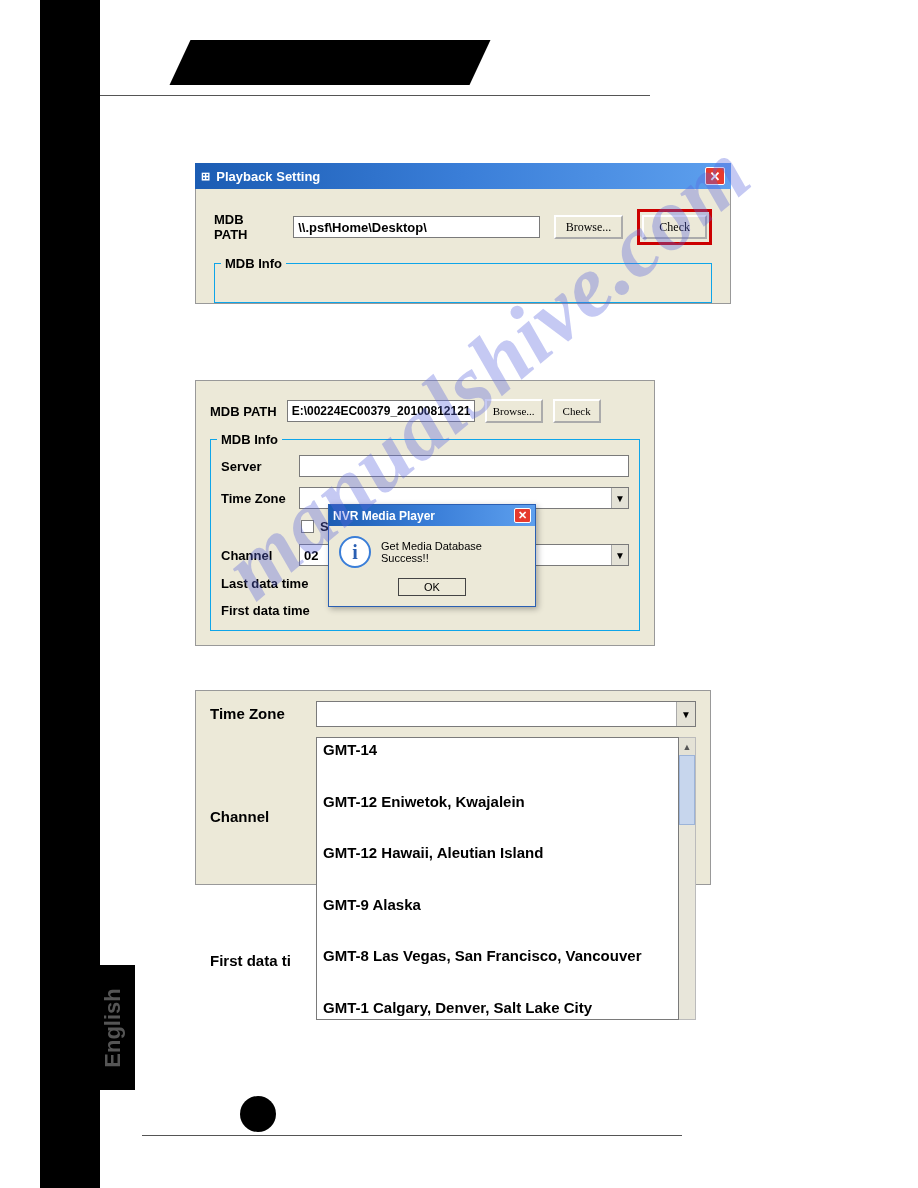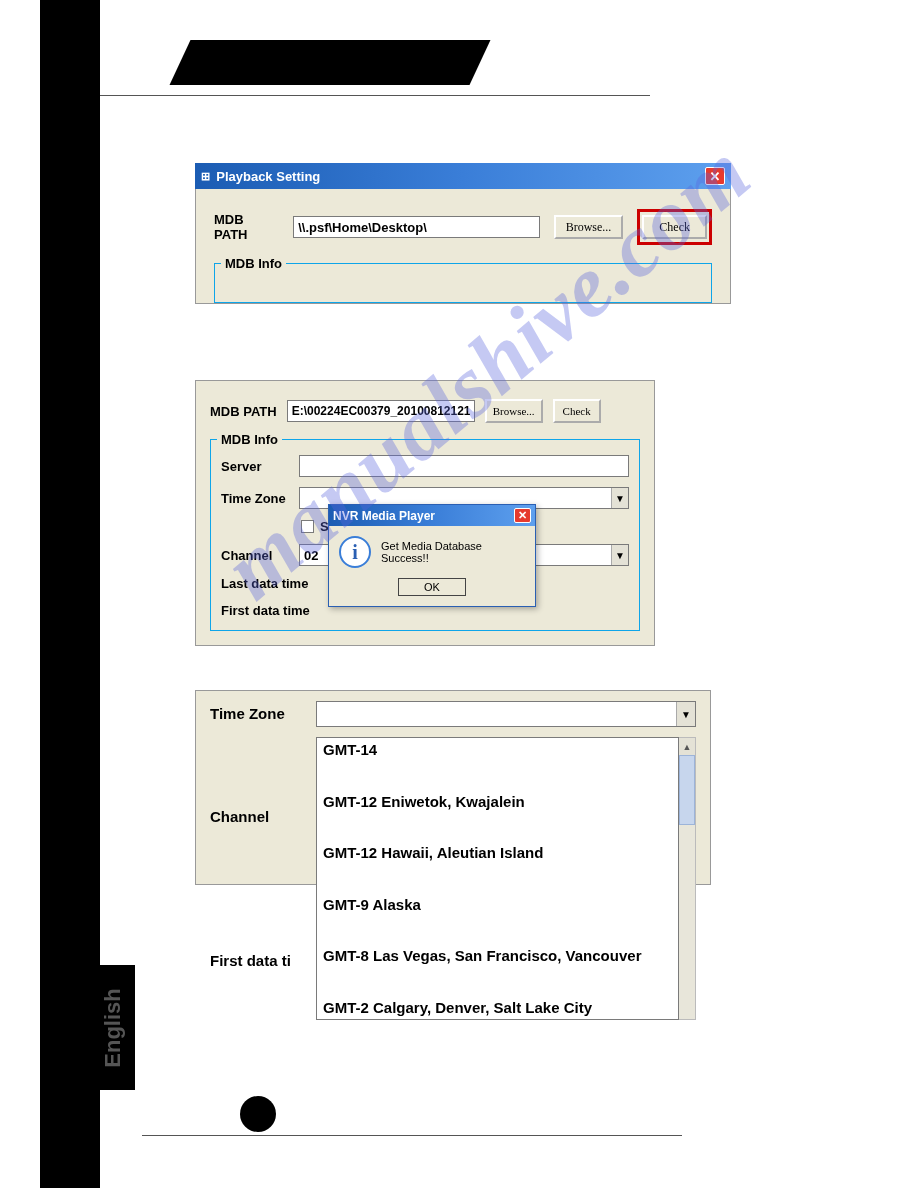--- a/index.html
+++ b/index.html
@@ -420,21 +420,21 @@
         <span class="s3-label" style="margin-bottom:26px;">Channel</span>
         <span class="s3-label" style="width:110px;">First data ti</span>
       </div>
       <div style="display:flex;flex:1;">
         <div class="listbox" style="flex:1;gap:32px;">
           <span>GMT-14</span>
           <span>GMT-12 Eniwetok, Kwajalein</span>
           <span>GMT-12 Hawaii, Aleutian Island</span>
           <span>GMT-9 Alaska</span>
           <span>GMT-8 Las Vegas, San Francisco, Vancouver</span>
-          <span>GMT-2 Calgary, Denver, Salt Lake City</span>
+          <span>GMT-1 Calgary, Denver, Salt Lake City</span>
         </div>
         <div class="scrollbar-v">
           <div class="sb-arrow">▲</div>
           <div class="sb-thumb"></div>
           <div class="sb-track"></div>
         </div>
       </div>
     </div>
   </div>
 </div>

